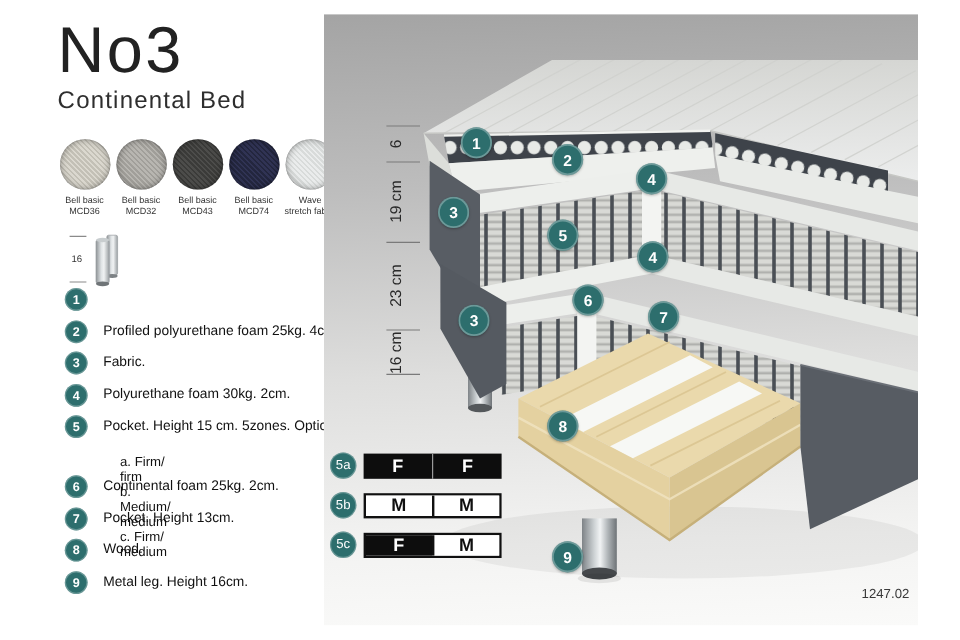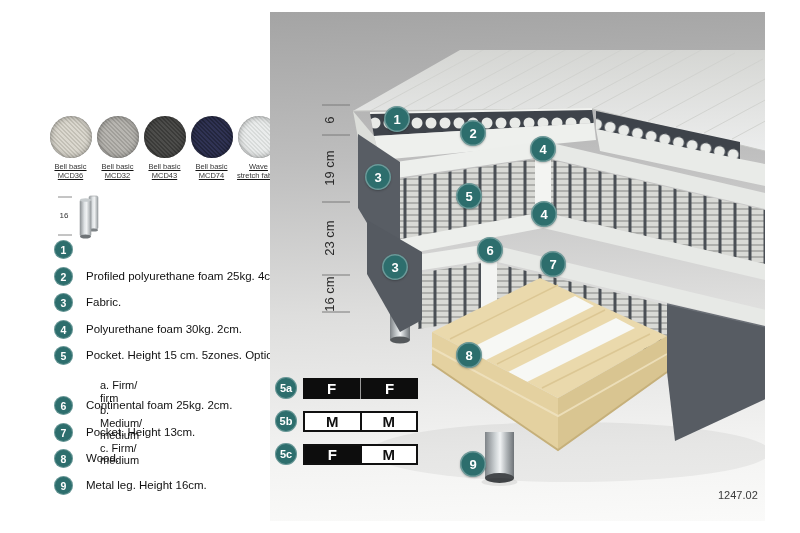--- a/index.html
+++ b/index.html
@@ -8,21 +8,21 @@
     font-family:"Liberation Sans", sans-serif;color:#141414;overflow:hidden;
   }
   
   .left-col{position:absolute;left:0;top:0;width:270px;height:533px;background:#fff;}
   .brand{position:absolute;left:48px;top:14px;}
   .brand h1{
     margin:0;font-size:54px;font-weight:300;letter-spacing:2px;color:#222;line-height:1.05;
   }
   .brand .sub{font-size:20px;font-weight:300;letter-spacing:1px;color:#2e2e2e;margin-top:2px;}
   .swatches{position:absolute;left:48px;top:116px;display:flex;gap:2px;}
-  .swatch-wrap{width:45px;text-align:center;text-decoration:underline;}
+  .swatch-wrap{width:45px;text-align:center;}
   .swatch{width:42px;height:42px;border-radius:50%;margin:0 auto;
     box-shadow:inset 0 0 6px rgba(0,0,0,.38), inset 0 0 1px rgba(0,0,0,.4);}
   .sw0{background:repeating-linear-gradient(45deg,#dbd8cf 0 1.5px,#c3c0b6 1.5px 3px);}
   .sw1{background:repeating-linear-gradient(45deg,#b8b6b1 0 1.5px,#a19f9a 1.5px 3px);}
   .sw2{background:repeating-linear-gradient(45deg,#4d4d4b 0 1.5px,#3b3b39 1.5px 3px);}
   .sw3{background:repeating-linear-gradient(45deg,#303354 0 1.5px,#23263e 1.5px 3px);}
   .sw4{background:repeating-linear-gradient(45deg,#eaecec 0 1.5px,#d8dbda 1.5px 3px);}
   .swatch-label{font-size:7.5px;line-height:9px;color:#333;margin-top:4px;white-space:nowrap;}
   .leg-icon{position:absolute;left:52px;top:188px;}
   .spec-list{position:absolute;left:0;top:0;}
@@ -39,40 +39,42 @@
     position:absolute;left:270px;top:12px;width:495px;height:509px;overflow:hidden;
     background:linear-gradient(178deg,#a4a4a4 0%,#bdbdbd 28%,#dededd 58%,#f3f3f2 85%,#fafaf9 100%);
   }
   .callout{
     position:absolute;width:26px;height:26px;border-radius:50%;background:#2d6e6d;color:#fff;
     font-size:13px;font-weight:bold;display:flex;align-items:center;justify-content:center;
     box-shadow:inset 0 0 0 1.5px rgba(255,255,255,.3), 0 1px 2px rgba(0,0,0,.25);
   }
   .f-row{position:absolute;display:flex;align-items:center;}
   .f-label{
-    width:22px;height:22px;border-radius:50%;background:#2d6e6d;color:#fff;font-size:11px;font-weight:bold;
+    width:22px;height:22px;border-radius:50%;background:#2d6e6d;color:#fff;font-size:11px;font-weight:normal;
     display:flex;align-items:center;justify-content:center;margin-right:6px;
     box-shadow:inset 0 0 0 1px rgba(255,255,255,.28);
   }
   .f-bar{display:flex;width:115px;height:21px;box-sizing:border-box;}
   .f-bar.bordered{border:2px solid #101010;background:#fff;}
   .f-cell{flex:1;display:flex;align-items:center;justify-content:center;
     font-size:15px;font-weight:600;}
   .f-cell.dark{background:#0d0d0d;color:#fff;}
   .f-cell.light{background:#fff;color:#101010;}
   .f-bar.plain .f-cell + .f-cell{border-left:1px solid #9a9a9a;}
   .f-bar.bordered .f-cell + .f-cell{border-left:2px solid #101010;}
   .rev-date{position:absolute;left:448px;top:477px;font-size:11px;color:#3a3a3a;}
 </style>
 </head>
 <body>
 
 <div class="left-col">
 
   <div class="brand">
+    <h1>No3</h1>
+    <div class="sub">Continental Bed</div>
   </div>
 
   <div class="swatches">
     <div class="swatch-wrap">
       <div class="swatch sw0"></div>
       <div class="swatch-label">
         <div>Bell basic</div>
         <div>MCD36</div>
       </div>
     </div>

